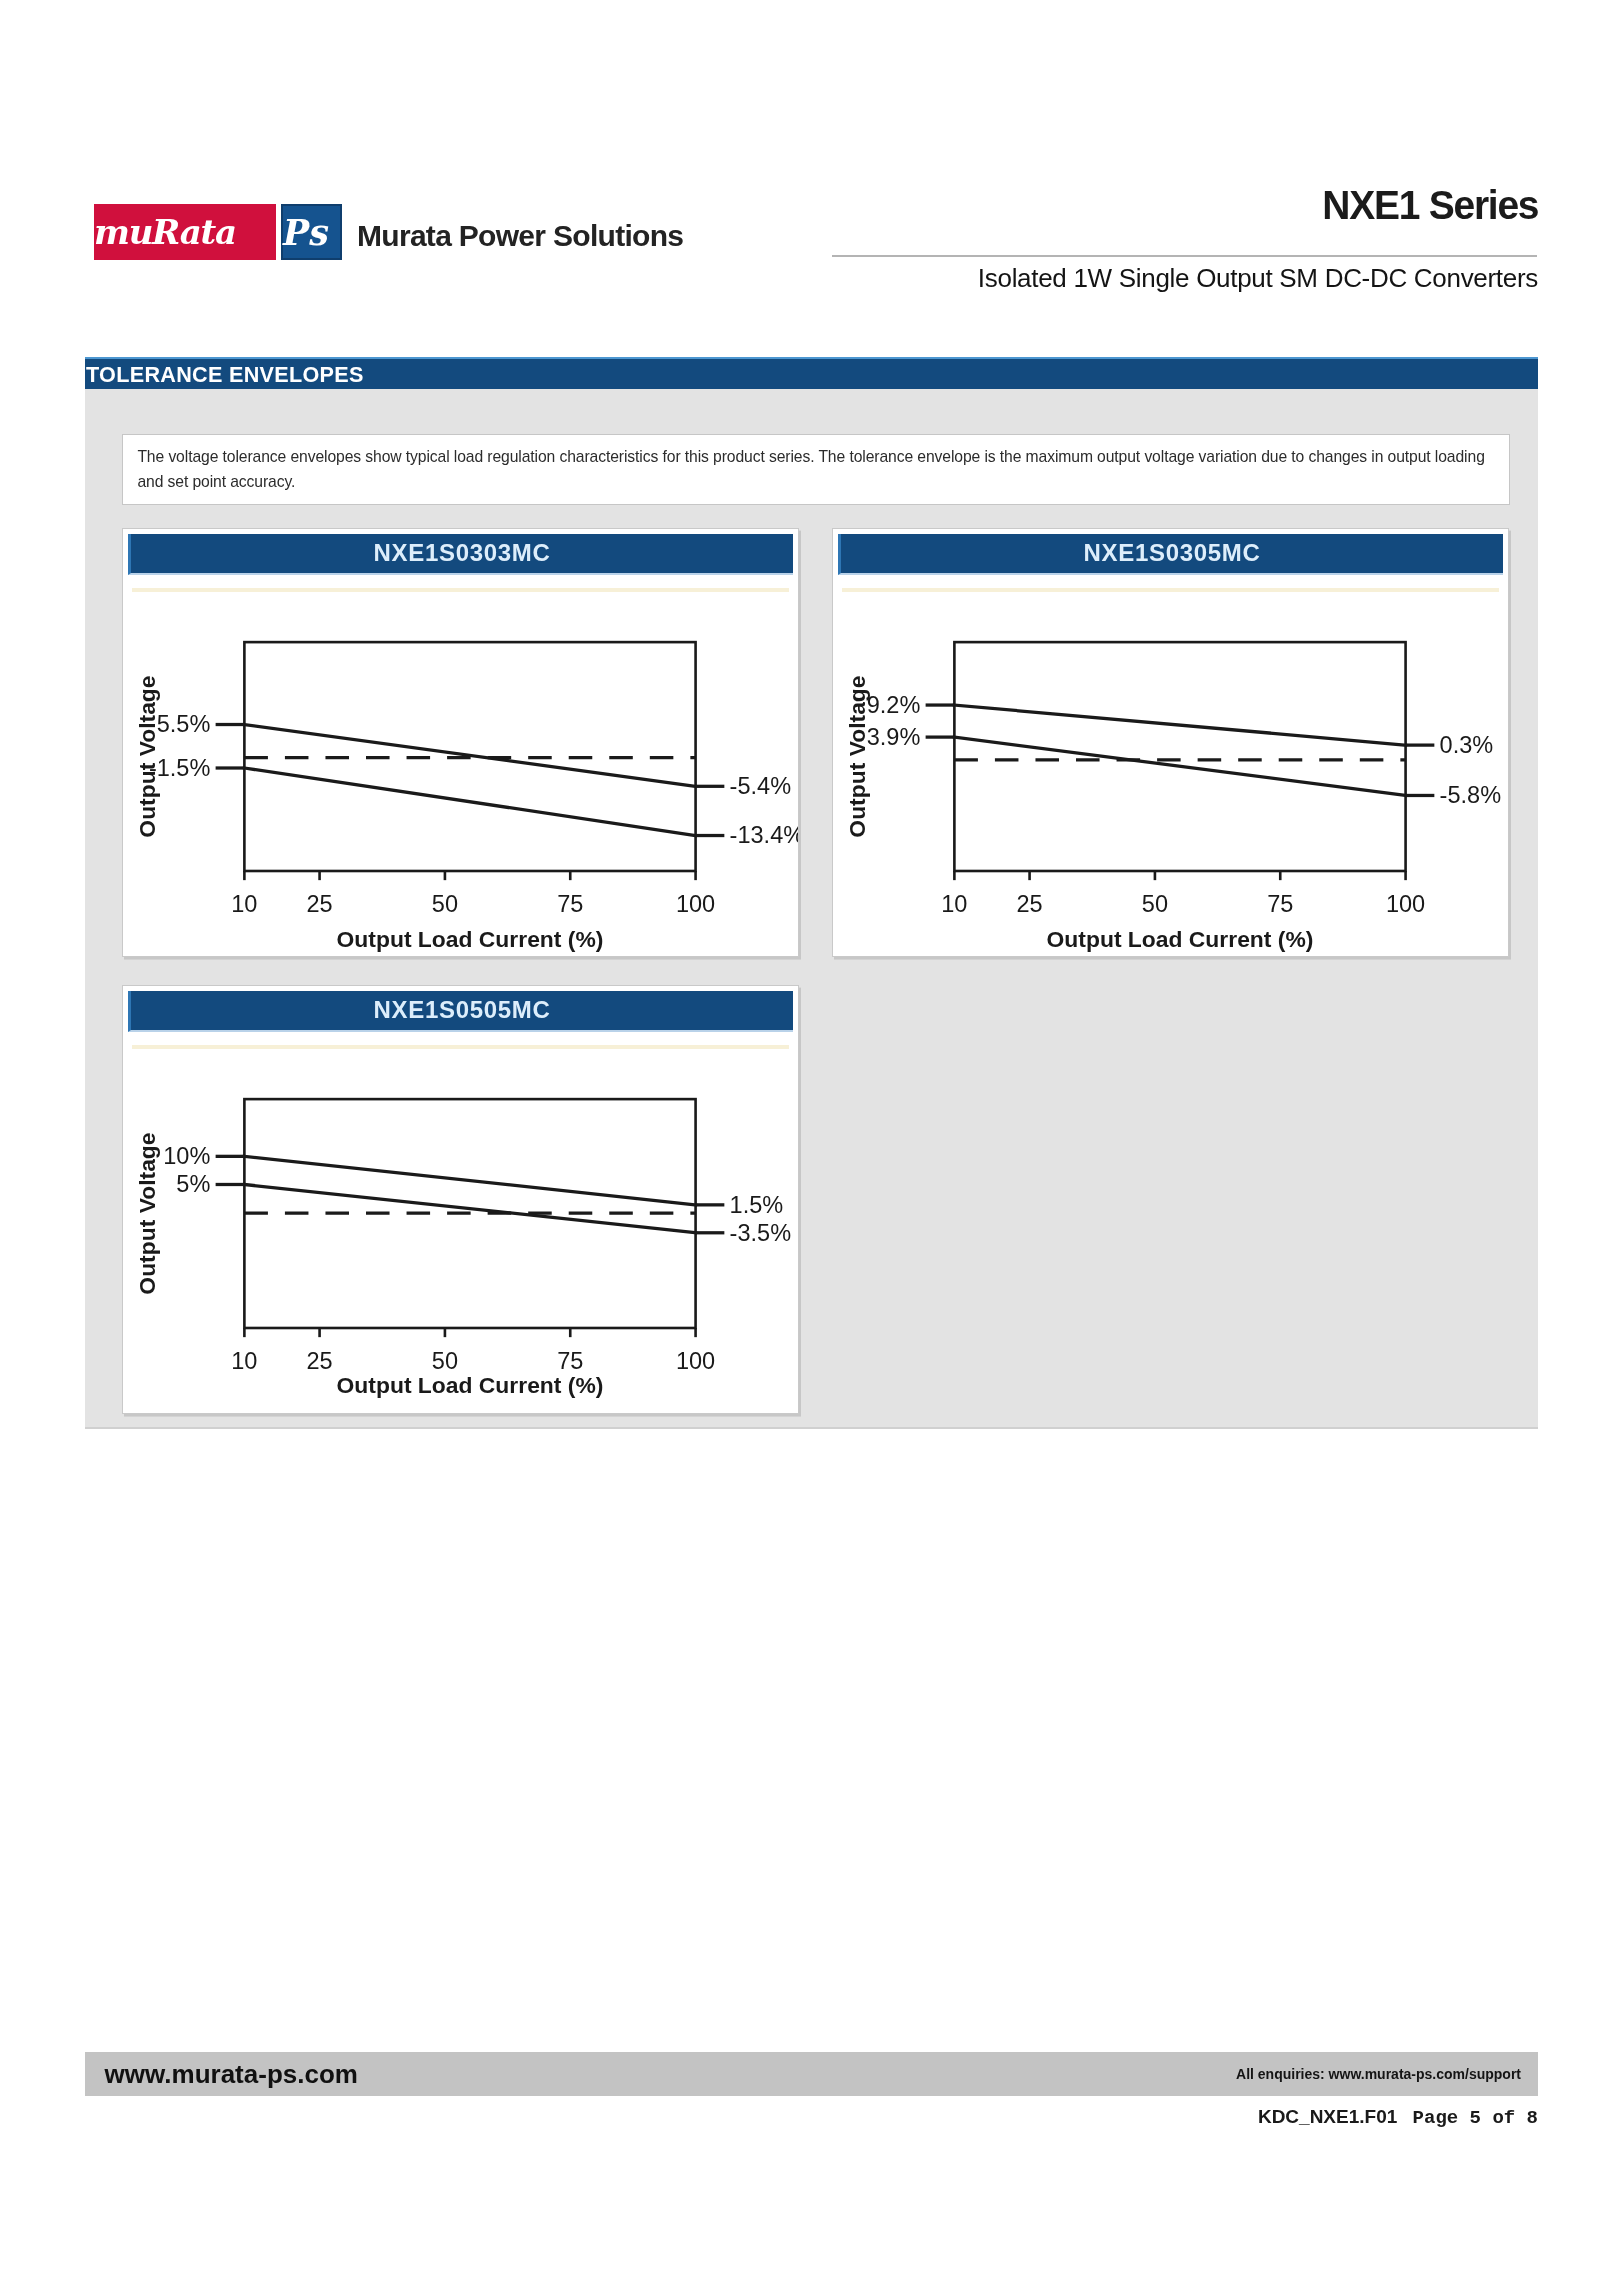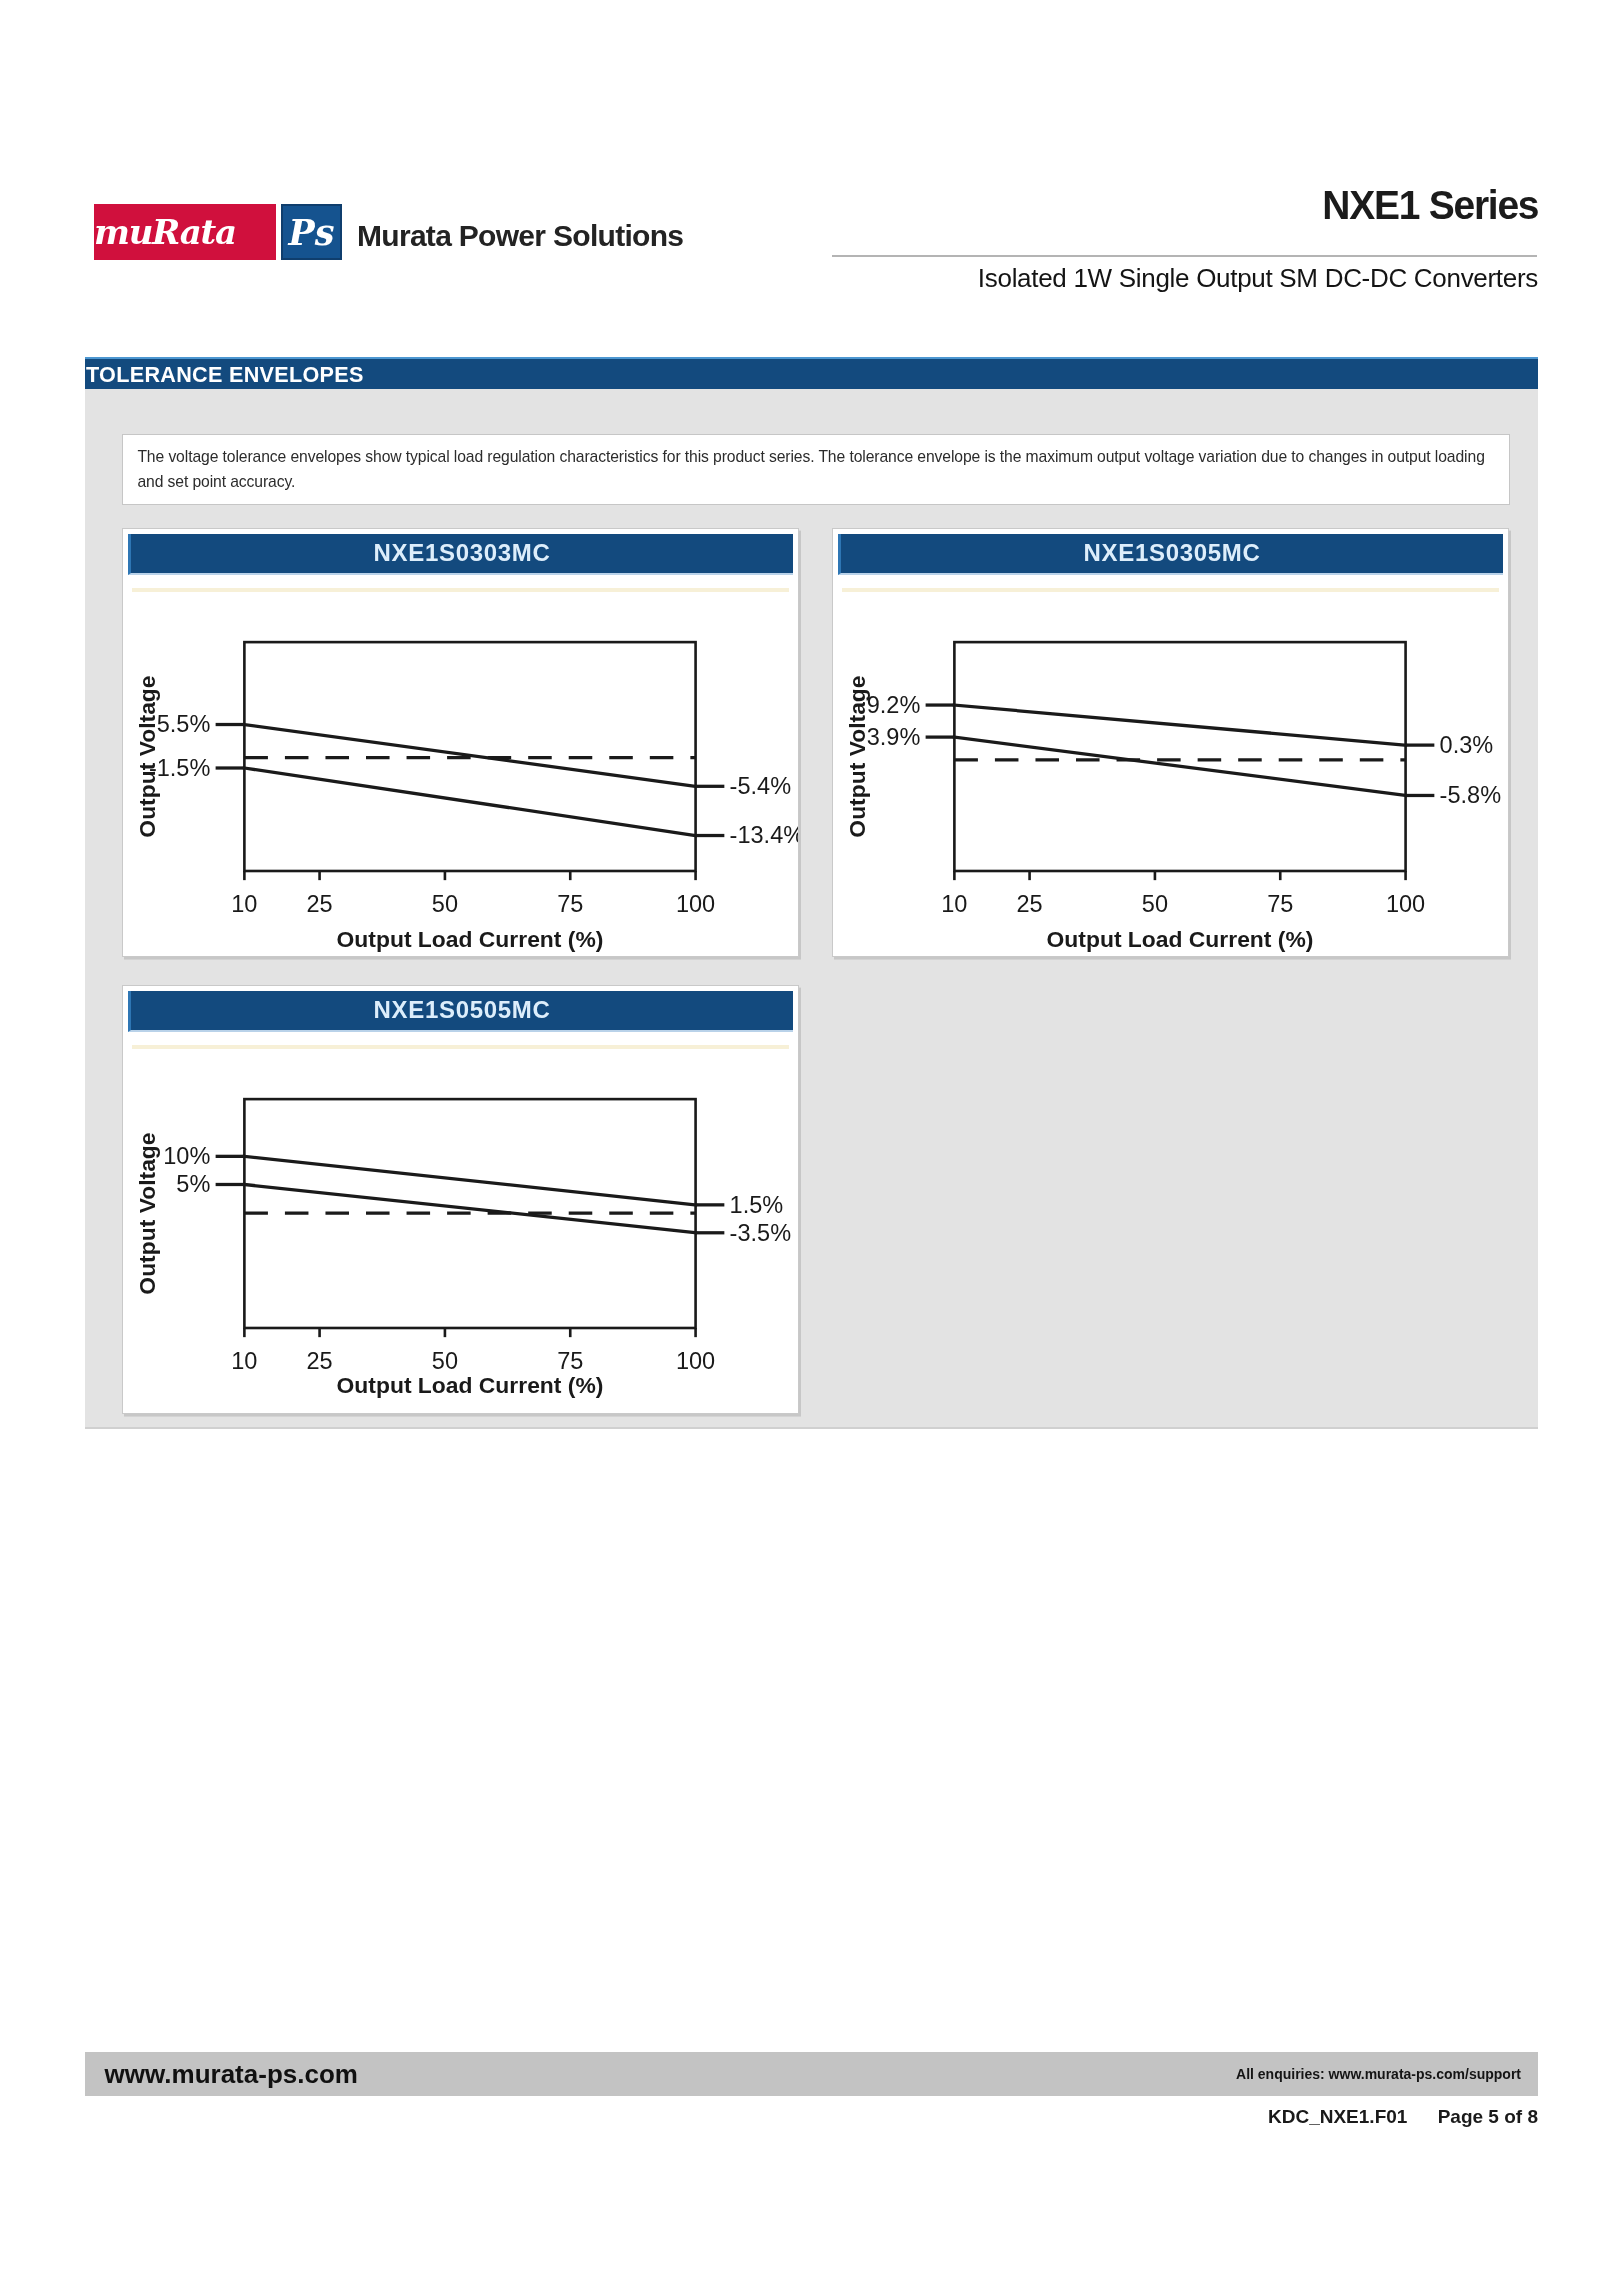--- a/index.html
+++ b/index.html
@@ -8,21 +8,21 @@
     font-family:"Liberation Sans",sans-serif;overflow:hidden;
   }
   .abs{position:absolute;}
 
   
   .logo-red{left:94px;top:204px;width:182px;height:56px;background:#d0103d;
     display:flex;align-items:center;justify-content:flex-start;}
   .logo-red span{font-family:"DejaVu Serif",serif;font-style:italic;font-weight:bold;
     font-size:34px;color:#fff;letter-spacing:-1.3px;}
   .logo-ps{left:281px;top:204px;width:61px;height:56px;background:#15538f;
-    display:flex;align-items:center;justify-content:center;border:2px solid #0f3e6d;box-sizing:border-box;}
+    display:flex;align-items:center;justify-content:flex-start;border:2px solid #0f3e6d;box-sizing:border-box;}
   .logo-ps span{font-family:"DejaVu Serif",serif;font-style:italic;font-weight:bold;
     font-size:35px;color:#fff;}
   .company{left:357px;top:219px;font-size:30px;font-weight:bold;color:#232323;letter-spacing:-0.7px;}
   .series-title{right:84px;top:182px;font-size:41px;font-weight:bold;color:#1b1b1b;
     letter-spacing:-1.3px;transform:scaleX(.95);transform-origin:right;}
   .header-rule{left:832px;top:255px;width:705px;height:2px;background:#b4b4b4;}
   .subtitle{right:84px;top:263px;font-size:26px;font-weight:400;color:#141414;letter-spacing:-0.3px;}
 
   
   .section-bar{left:85px;top:357px;width:1453px;height:33px;background:#134a7e;
@@ -47,21 +47,21 @@
   svg.chart-canvas{position:absolute;left:0;top:51px;width:675px;height:376px;}
 
   
   .footer-bar{left:85px;top:2052px;width:1453px;height:44px;background:#c3c3c3;}
   .footer-left{position:absolute;left:19.6px;top:0;height:44px;line-height:44px;
     font-size:26px;font-weight:bold;color:#111;}
   .footer-right{position:absolute;right:17px;top:0;height:44px;line-height:44px;
     font-size:14px;font-weight:bold;color:#151515;}
   .pageline{right:84px;top:2106px;font-size:19px;color:#1a1a1a;}
   .pageline .doc{font-weight:bold;margin-left:24px;}
-  .pageline .pg{font-weight:bold;margin-left:25px;}
+  .pageline .pg{font-weight:bold;margin-left:10px;font-family:Liberation Mono, monospace;}
 </style>
 </head>
 <body>
 
 <div class="page">
 
   <div class="abs logo-red">
     <span>muRata</span>
   </div>
   <div class="abs logo-ps">

